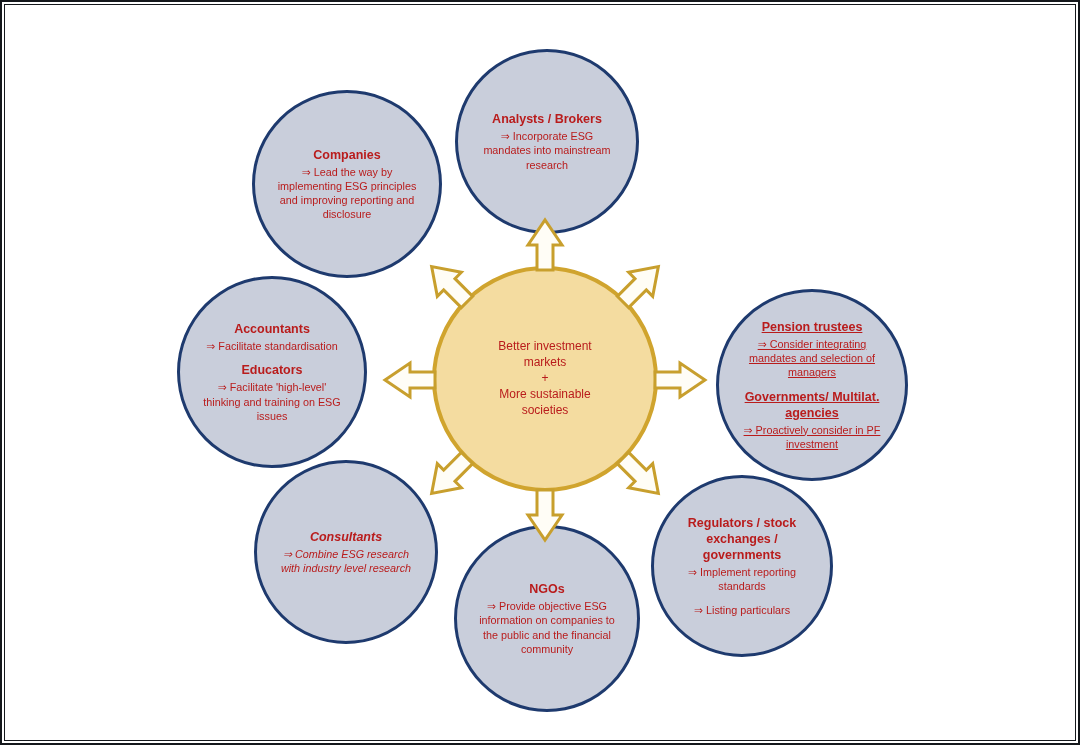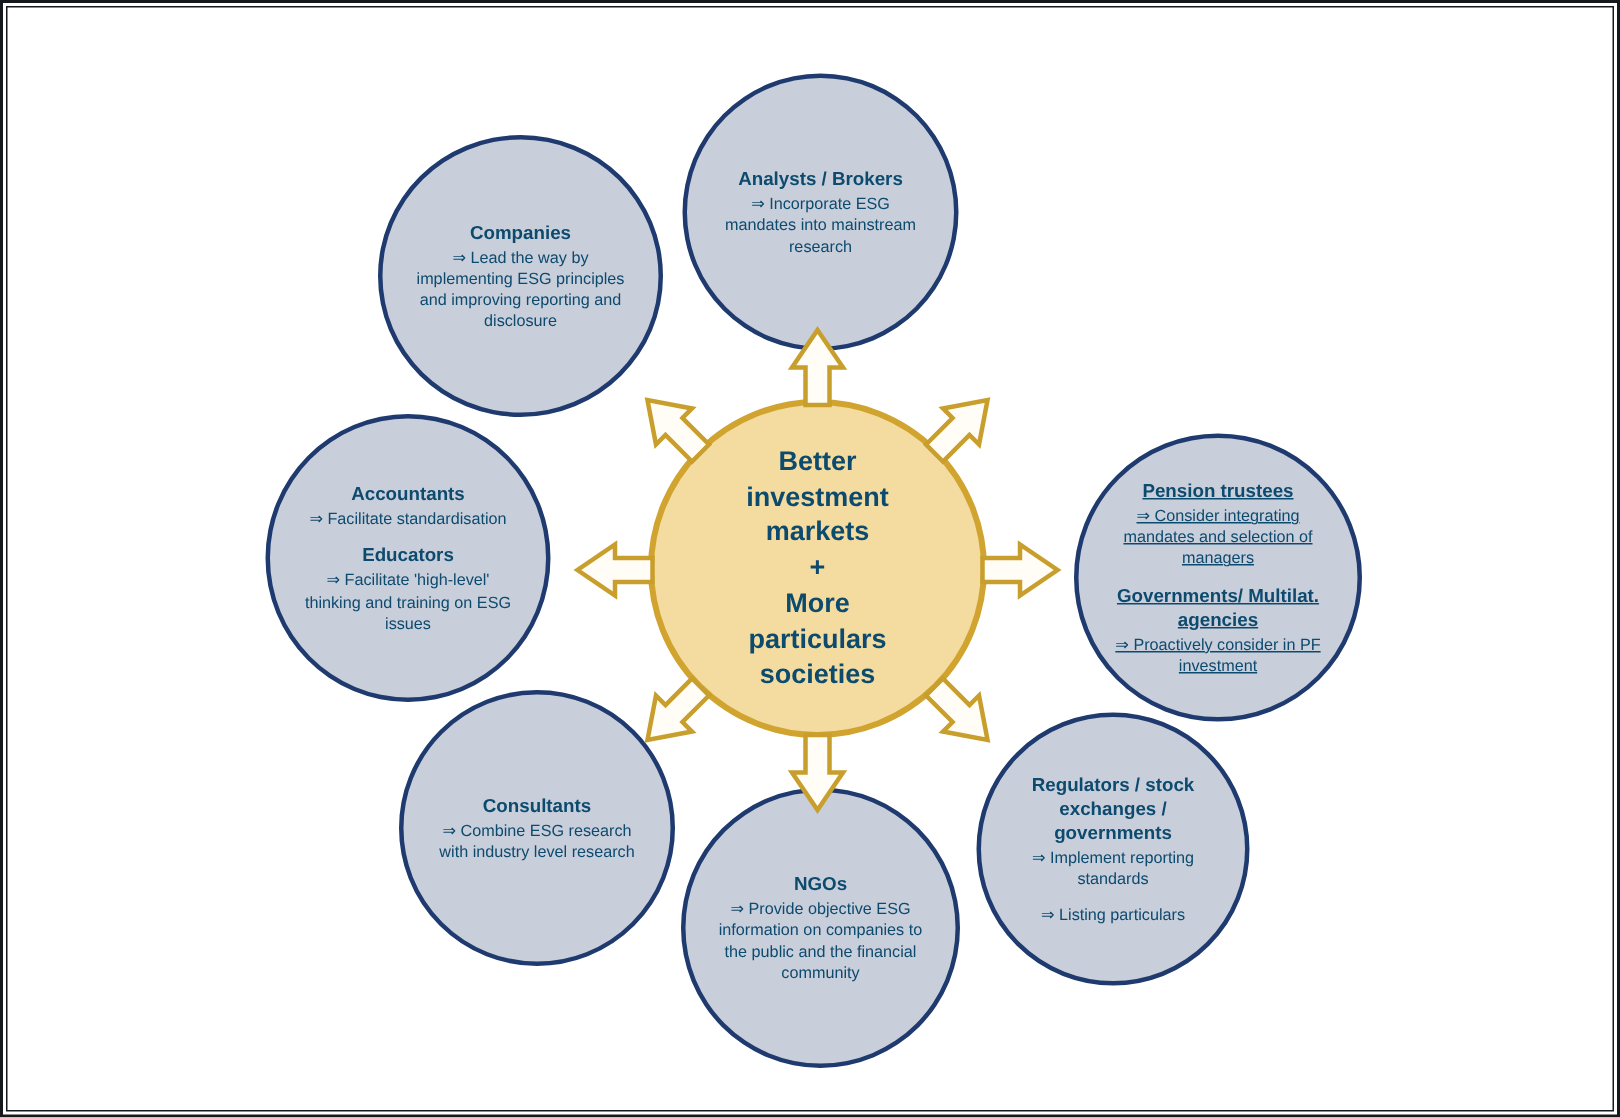--- a/index.html
+++ b/index.html
@@ -6,45 +6,45 @@
   html,body { width:1080px; height:745px; background:#ffffff; font-family:"Liberation Sans", sans-serif; }
   .frame {
     position:relative; width:1080px; height:745px; background:#ffffff;
     border:2px solid #15181c; overflow:hidden;
   }
   .frame-inner-line {
     position:absolute; inset:2px; border:1px solid #15181c; pointer-events:none; z-index:10;
   }
   .circle {
     position:absolute; border-radius:50%;
-    background:#c9cedb; border:3px solid #1e3a6e; color:#0c4a6e;
+    background:#c9cedb; border:3px solid #1e3a6e; color:#b91c1c;
     display:flex; flex-direction:column; align-items:center; justify-content:center;
     text-align:center; padding:12px 20px; z-index:1;
   }
   .circle .sec { width:100%; }
   .circle .sec + .sec { margin-top:9px; }
   .circle .title { font-weight:bold; font-size:12.5px; line-height:1.28; }
   .circle .item { font-size:10.8px; line-height:1.3; margin-top:2px; }
   .circle .item + .item { margin-top:9px; }
 
   .c-companies   { left:250px; top:88px;  width:190px; height:188px; }
   .c-analysts    { left:453px; top:47px;  width:184px; height:185px; }
   .c-investors   { left:649px; top:98px;  width:182px; height:184px; }
   .c-pension     { left:714px; top:287px; width:192px; height:192px; padding:10px 16px;text-decoration:underline; }
   .c-regulators  { left:649px; top:473px; width:182px; height:182px; }
   .c-ngos        { left:452px; top:523px; width:186px; height:187px; }
-  .c-consultants { left:264px; top:458px; width:184px; height:184px; }
+  .c-consultants { left:252px; top:458px; width:184px; height:184px;font-style:italic; }
   .c-accountants { left:175px; top:274px; width:190px; height:192px; padding:10px 18px; }
 
   .c-center {
     left:430px; top:264px; width:226px; height:226px;
     background:#f4dca0; border:4px solid #d0a42e; z-index:2;
   }
   .c-center .center-line {
-    font-weight:bold; font-size:18px; line-height:1.32; max-width:122px;
+    font-weight:normal; font-size:12px; line-height:1.32; max-width:122px;
   }
 
   .arrows-layer {
     position:absolute; inset:0; z-index:5; pointer-events:none;
   }
   .arr {
     fill:#fffdf6; stroke:#c89f2d; stroke-width:3; stroke-linejoin:miter;
   }
 </style>
 </head>
@@ -108,21 +108,21 @@
     </div>
     <div class="sec">
       <div class="title">Educators</div>
       <div class="item">⇒ Facilitate 'high-level' thinking and training on ESG issues</div>
     </div>
   </div>
 
   <div class="circle c-center">
     <div class="center-line">Better investment markets</div>
     <div class="center-line">+</div>
-    <div class="center-line">More particulars societies</div>
+    <div class="center-line">More sustainable societies</div>
   </div>
 
   <svg class="arrows-layer" width="1080" height="745" viewBox="0 0 1080 745" aria-hidden="true">
     <defs>
       <polygon id="block-arrow" points="0,-8 25,-8 25,-17 50,0 25,17 25,8 0,8"></polygon>
     </defs>
     <use href="#block-arrow" class="arr" transform="translate(543,268) rotate(-90)"></use>
     <use href="#block-arrow" class="arr" transform="translate(621,300) rotate(-45)"></use>
     <use href="#block-arrow" class="arr" transform="translate(653,378) rotate(0)"></use>
     <use href="#block-arrow" class="arr" transform="translate(621,456) rotate(45)"></use>

